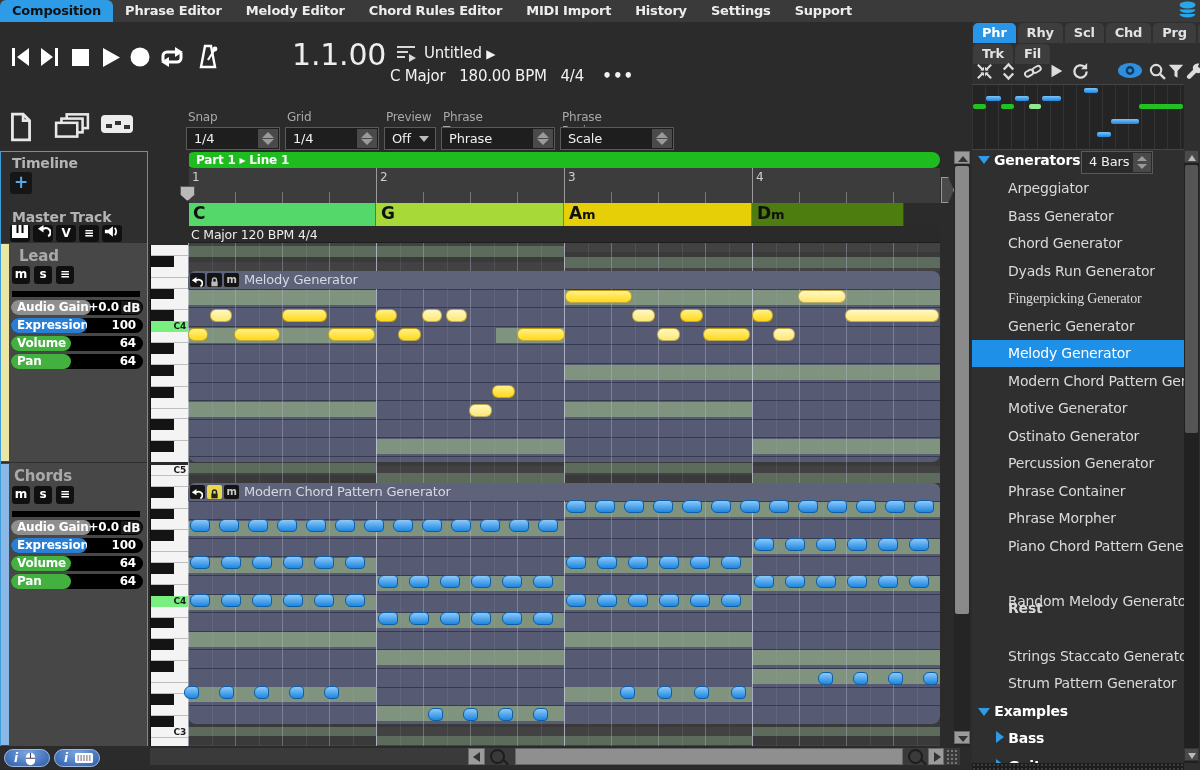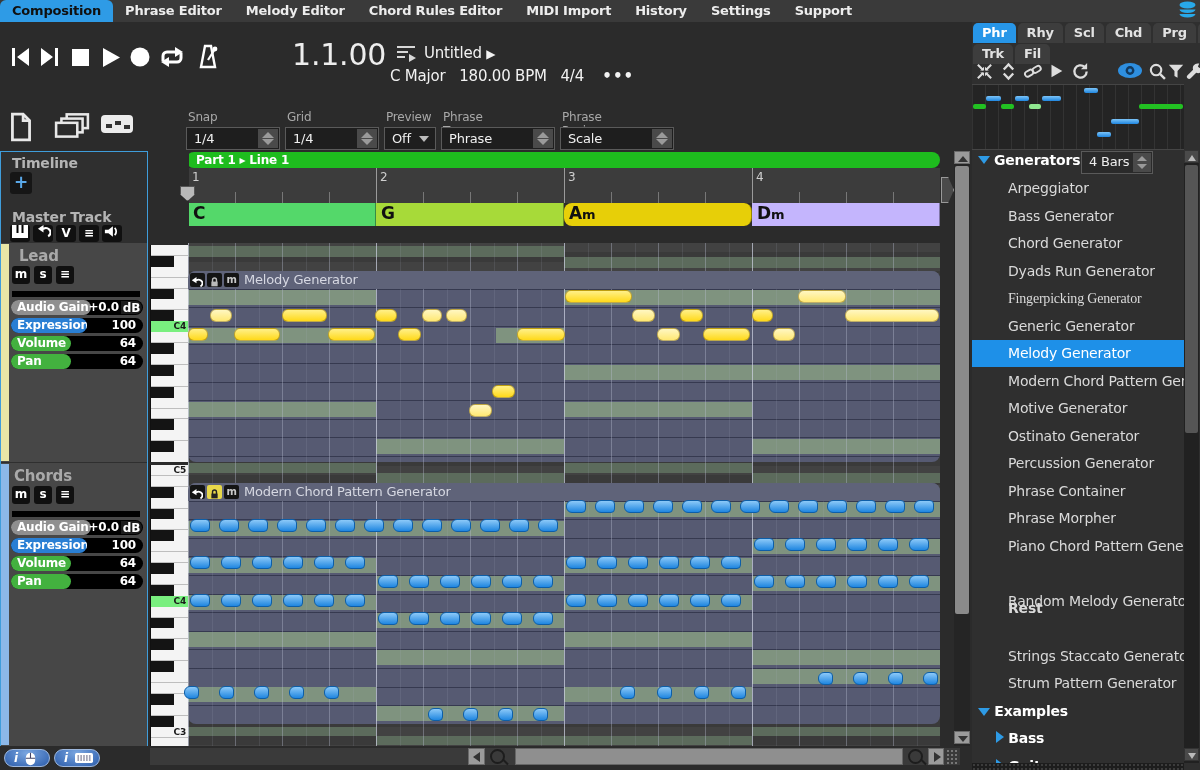--- a/index.html
+++ b/index.html
@@ -255,23 +255,24 @@
       <div class="barnum" style="left: 568px;">4</div>
       <div style="position: absolute; left: 611px; top: 24px; width: 1px; height: 11px; background: rgb(119, 119, 119);"></div>
       <div style="position: absolute; left: 658px; top: 24px; width: 1px; height: 11px; background: rgb(119, 119, 119);"></div>
       <div style="position: absolute; left: 705px; top: 24px; width: 1px; height: 11px; background: rgb(119, 119, 119);"></div>
     </div>
   <div class="abs" style="left:180px;top:186px;width:15px;height:15px;background:#b9b9b9;border:1px solid #555;box-sizing:border-box;clip-path:polygon(0 0,100% 0,100% 55%,50% 100%,0 55%);z-index:6;"></div>
   <div class="abs" style="left:941px;top:177px;width:13px;height:26px;background:#4a4a4a;border:1px solid #999;box-sizing:border-box;clip-path:polygon(0 0,55% 0,100% 50%,55% 100%,0 100%);z-index:6;"></div>
   <div class="abs" id="chordtrack" style="left:188px;top:203px;width:752px;height:23px;">
       <div class="chordseg" style="left: 0px; width: 188px; background: rgb(84, 216, 106);"><span class="big">C</span><span class="suf"></span></div>
       <div class="chordseg" style="left: 188px; width: 188px; background: rgb(167, 218, 57);"><span class="big">G</span><span class="suf"></span></div>
-      <div class="chordseg" style="left: 376px; width: 188px; background: rgb(231, 207, 8); border-radius: 8px;"><span class="big">A</span><span class="suf">m</span></div>
-      <div class="chordseg" style="left: 564px; width: 188px; background: #c4b5fd;"><span class="big">D</span><span class="suf">m</span></div>
-    </div>
+      <div class="chordseg" style="left: 376px; width: 188px; background: rgb(231, 207, 8);"><span class="big">A</span><span class="suf">m</span></div>
+      <div class="chordseg" style="left: 564px; width: 152px; background: #4d7c0f;"><span class="big">D</span><span class="suf">m</span></div>
+    </div>
+  <div class="abs" style="left:188px;top:226px;width:752px;height:17px;background:#2a2a2a;font-size:12.5px;color:#ececec;line-height:17px;padding-left:3px;box-sizing:border-box;border-bottom:1px solid #1c1c1c;">C Major  120 BPM  4/4</div>
 
   <div class="abs grid" id="grid">
       <div class="block abs" style="position: absolute; left: 0px; top: 28px; width: 752px; height: 191px;"></div>
       <div class="block abs" style="position: absolute; left: 0px; top: 240px; width: 752px; height: 241px;"></div>
       <div style="position: absolute; left: 0px; top: 3px; width: 376px; height: 11px; background: rgb(92, 107, 92); z-index: 2;"></div>
       <div style="position: absolute; left: 376px; top: 14px; width: 376px; height: 11px; background: rgb(92, 107, 92); z-index: 2;"></div>
       <div style="position: absolute; left: 0px; top: 47px; width: 188px; height: 15px; background: rgb(127, 147, 127); z-index: 2;"></div>
       <div style="position: absolute; left: 376px; top: 47px; width: 376px; height: 15px; background: rgb(127, 147, 127); z-index: 2;"></div>
       <div style="position: absolute; left: 0px; top: 85px; width: 188px; height: 15px; background: rgb(127, 147, 127); z-index: 2;"></div>
       <div style="position: absolute; left: 308px; top: 85px; width: 68px; height: 15px; background: rgb(127, 147, 127); z-index: 2;"></div>

